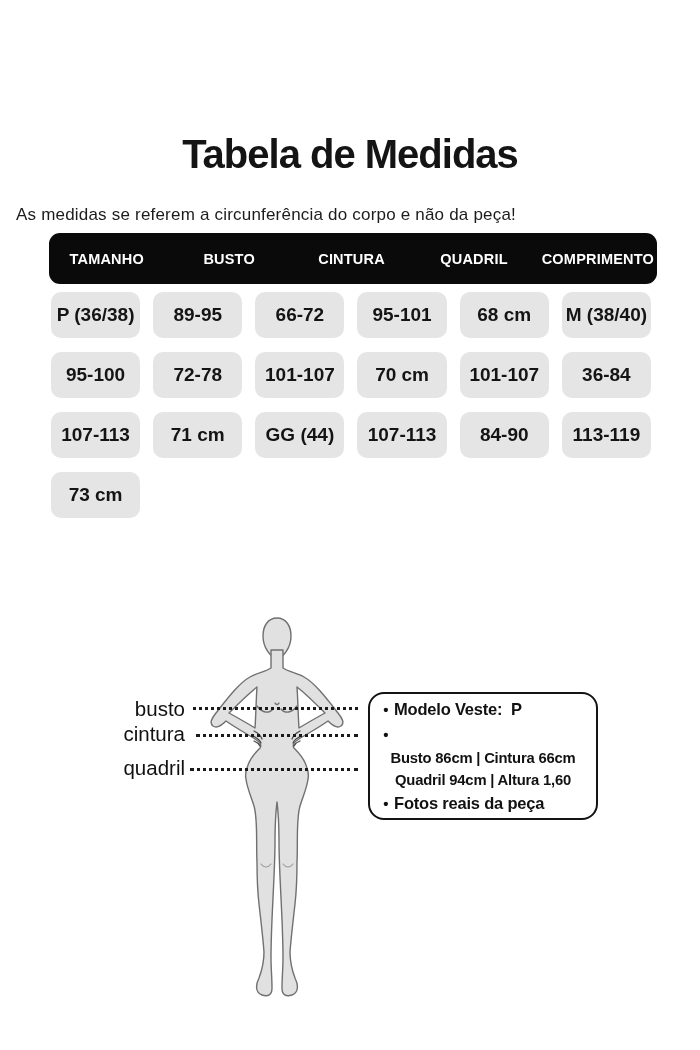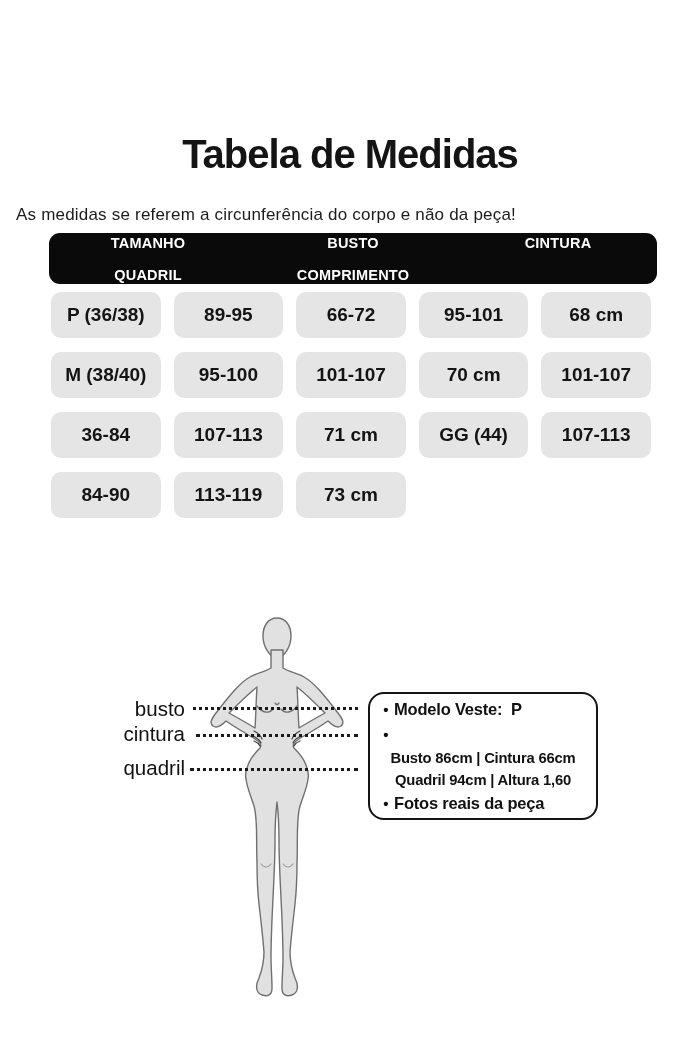--- a/index.html
+++ b/index.html
@@ -20,30 +20,30 @@
   .subtitle{
     position:absolute;left:0;top:188px;width:700px;margin:16px;
     text-align:left;
     font-size:17px;font-weight:400;letter-spacing:.2px;line-height:22px;
     color:#1c1c1c;
   }
   
   .thead{
     position:absolute;left:49px;top:233px;width:608px;height:51px;
     background:#0a0a0a;border-radius:11px;
-    display:grid;grid-template-columns:repeat(3,1fr);gap:13px;
+    display:grid;grid-template-columns:repeat(5,1fr);gap:13px;
     align-items:center;box-sizing:border-box;padding:0 3px;
   }
   .th{
     color:#fff;font-size:14.5px;font-weight:700;letter-spacing:.2px;
     text-align:center;white-space:nowrap;
   }
   .tbody{
     position:absolute;left:51px;top:292px;width:600px;
-    display:grid;grid-template-columns:repeat(5,1fr);
+    display:grid;grid-template-columns:repeat(6,1fr);
     grid-auto-rows:46px;column-gap:13px;row-gap:14px;
   }
   .cell{
     background:#e5e5e5;border-radius:10px;
     display:flex;align-items:center;justify-content:center;
     font-size:19px;font-weight:700;color:#141414;
     white-space:nowrap;
   }
   
   .mannequin{position:absolute;left:205px;top:612px;width:144px;height:390px;}
@@ -86,20 +86,21 @@
 
   <div class="tbody">
     <div class="cell">P (36/38)</div>
     <div class="cell">89-95</div>
     <div class="cell">66-72</div>
     <div class="cell">95-101</div>
     <div class="cell">68 cm</div>
 
     <div class="cell">M (38/40)</div>
     <div class="cell">95-100</div>
+    <div class="cell">72-78</div>
     <div class="cell">101-107</div>
     <div class="cell">70 cm</div>
 
     <div class="cell">101-107</div>
     <div class="cell">36-84</div>
     <div class="cell">107-113</div>
     <div class="cell">71 cm</div>
 
     <div class="cell">GG (44)</div>
     <div class="cell">107-113</div>

